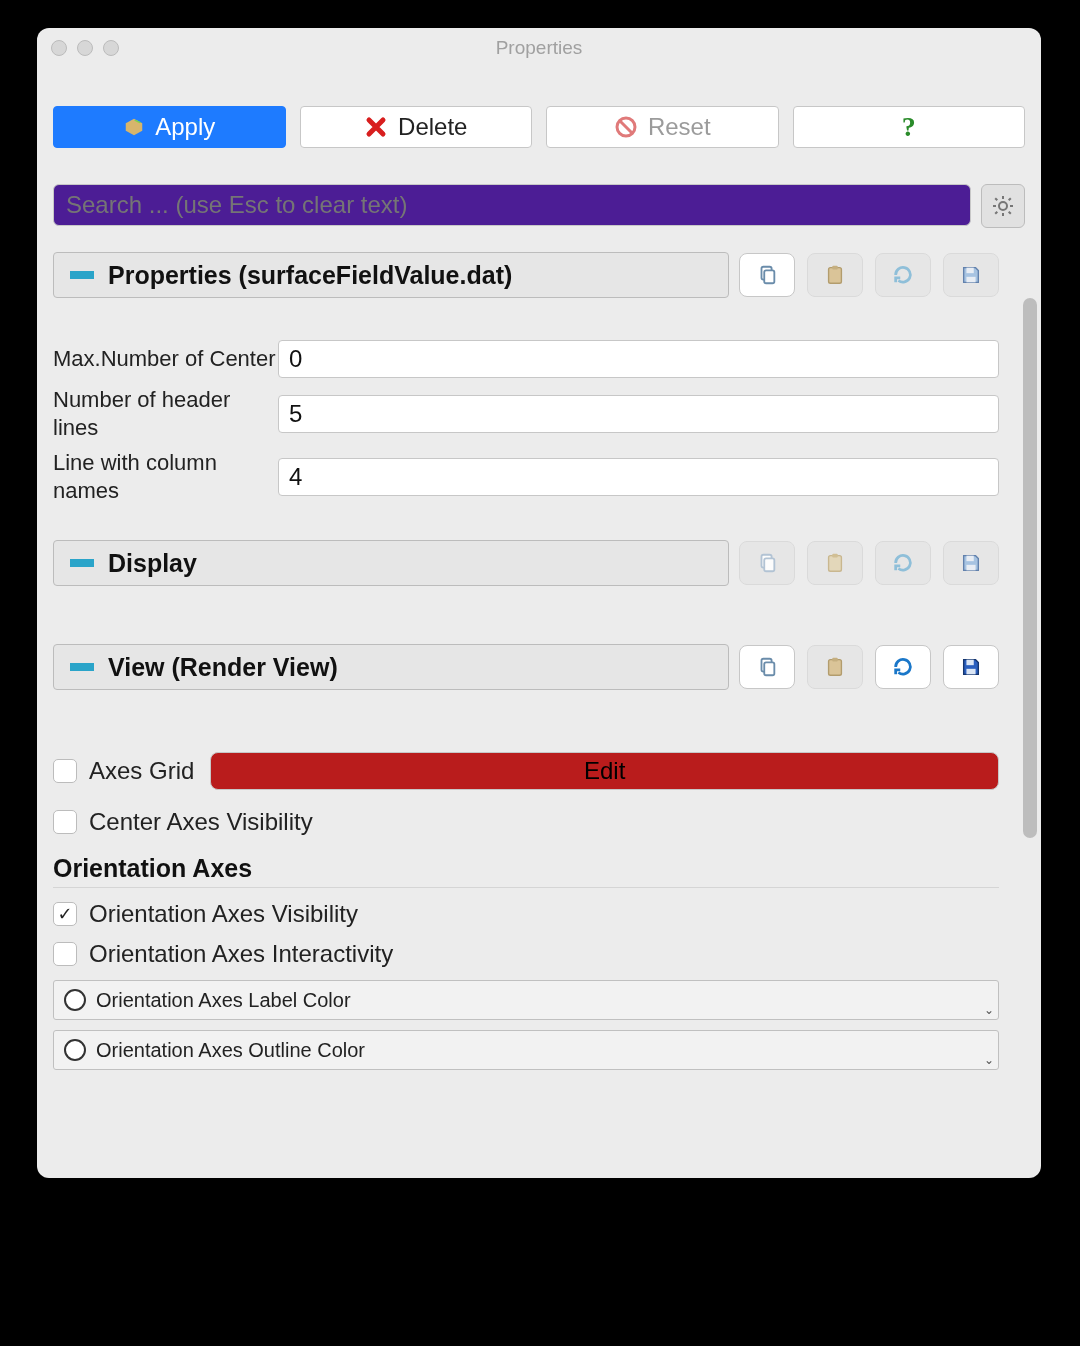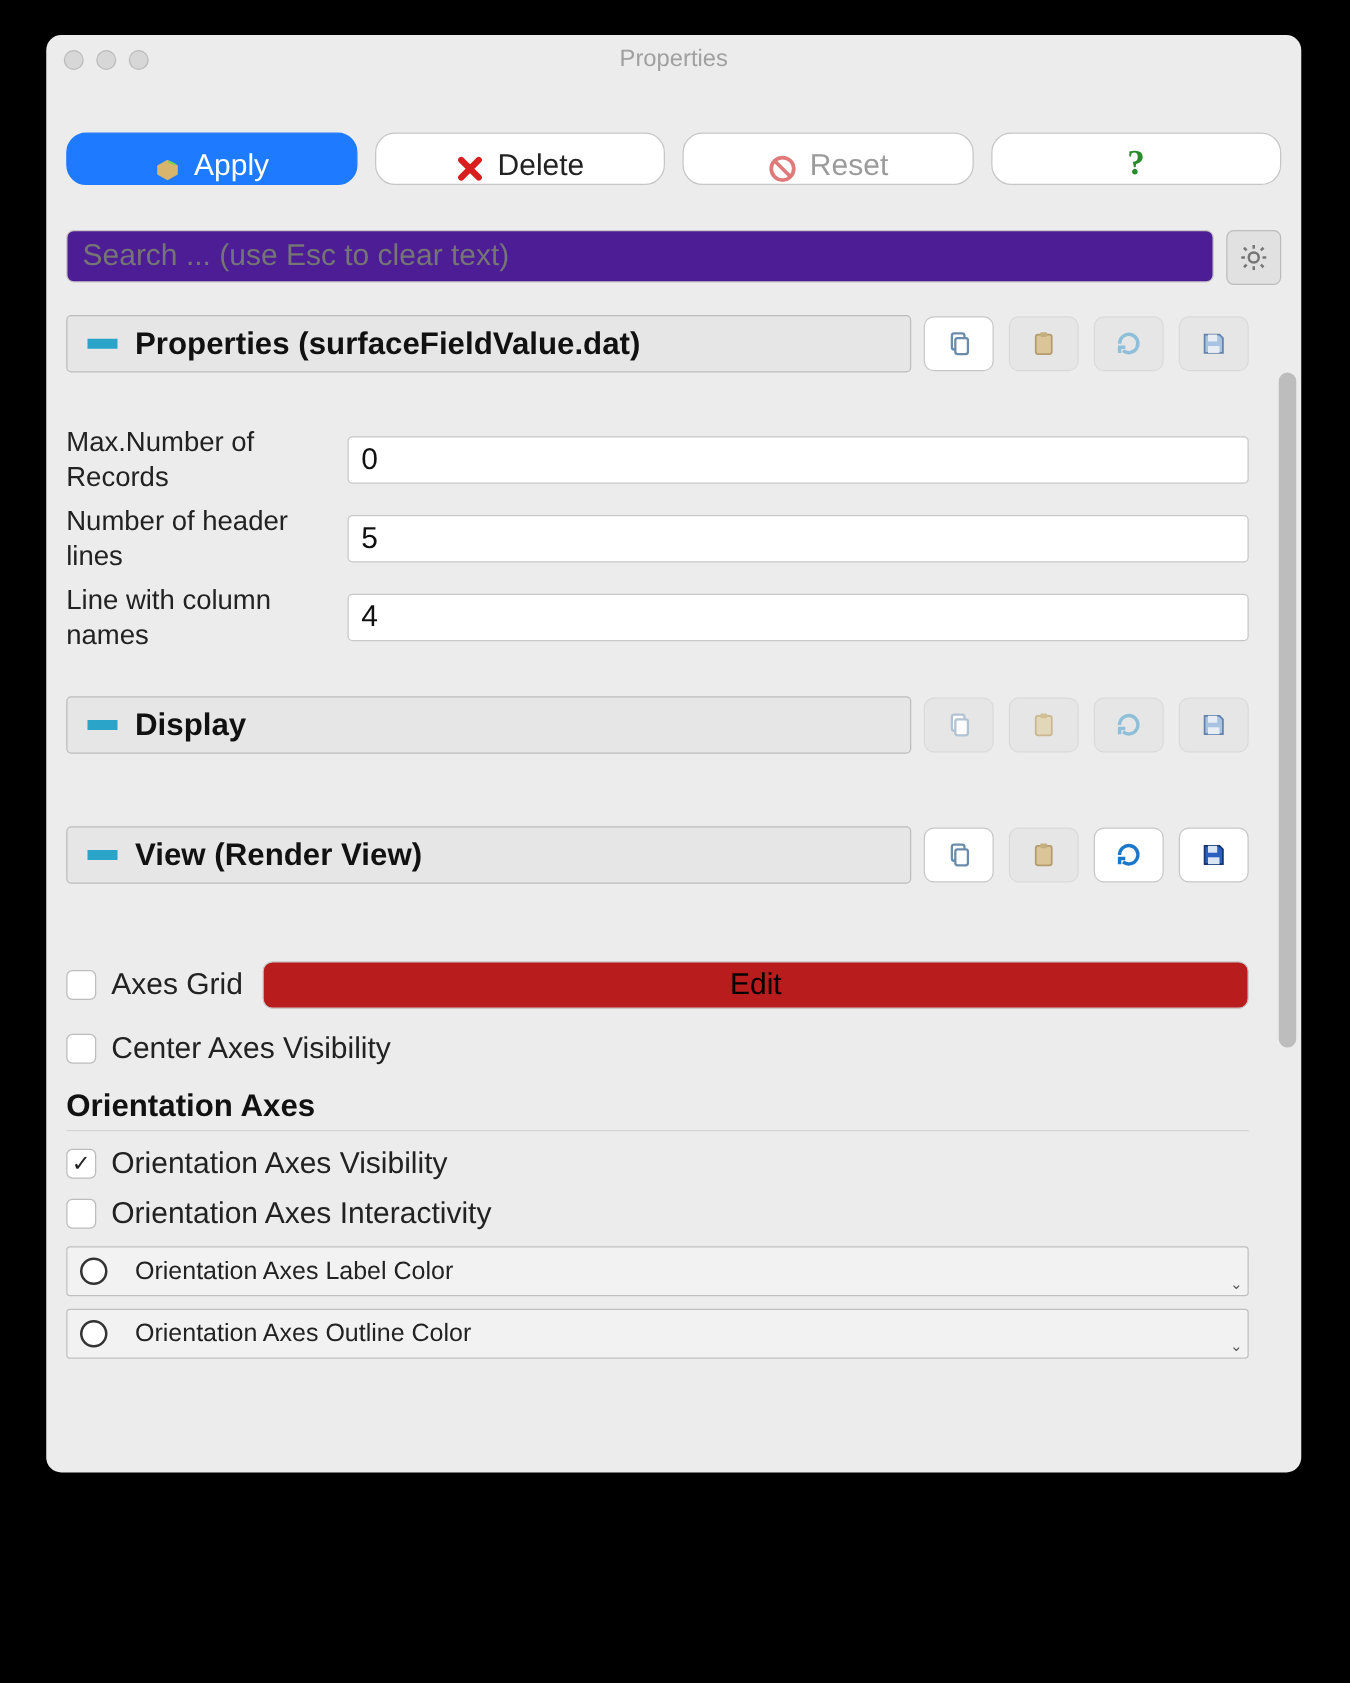--- a/index.html
+++ b/index.html
@@ -61,23 +61,23 @@
     display: flex;
     gap: 14px;
     margin-bottom: 36px;
     margin-top: 20px;
   }
   .btn {
     flex: 1;
     height: 42px;
     background: #fff;
     border: 1px solid #c7c7c7;
-    border-radius: 16px;
-    display: flex;
-    align-items: flex-end;
+    border-radius: 4px;
+    display: flex;
+    align-items: center;
     justify-content: center;
     gap: 10px;
     font-size: 24px;
     color: #222;
     cursor: pointer;
   }
   .btn.primary {
     background: #1e7bff;
     border-color: #1e7bff;
     color: #fff;
@@ -164,21 +164,21 @@
     font-size: 18px; color:#222;
   }
   .check-label { font-size: 24px; color:#222; }
   .wide-btn {
     flex: 1; height: 38px; background:#b91c1c; border:1px solid #c7c7c7;
     border-radius:8px; display:flex; align-items:center; justify-content:center;
     font-size: 24px; cursor:pointer;
   }
   .subheading { font-size: 25px; font-weight:bold; color:#111; margin: 18px 0 6px 0; padding-bottom:4px; border-bottom:1px solid #d5d5d5;}
   .color-combo {
-    display:flex; align-items:center; gap:22px;
+    display:flex; align-items:center; gap:10px;
     height: 40px; background:#f2f2f2; border:1px solid #c0c0c0; border-radius:3px;
     padding: 0 10px; margin: 10px 0; position:relative; cursor:pointer;
   }
   .color-combo .circle { width:22px; height:22px; border:2px solid #333; border-radius:50%; background:#fff; }
   .color-combo .lbl { font-size: 20px; color:#222; }
   .color-combo .caret { position:absolute; right:4px; bottom:2px; font-size:12px; color:#555;}
   
   svg { display:block; }
 </style>
 </head>
@@ -291,21 +291,21 @@
                   <rect x="7" y="14" width="10" height="6" fill="#e8eef6"></rect>
                 </svg>
               </span>
             </div>
         </div>
       </div>
 
       <div style="height:24px"></div>
 
       <div class="form-row">
-        <div class="form-label">Max.Number of Records</div>
+        <div class="form-label">Max.Number of Center</div>
         <input class="form-input" value="0" style="">
       </div>
       <div class="form-row">
         <div class="form-label">Number of header lines</div>
         <input class="form-input" value="5" style="">
       </div>
       <div class="form-row">
         <div class="form-label">Line with column names</div>
         <input class="form-input" value="4" style="">
       </div>

